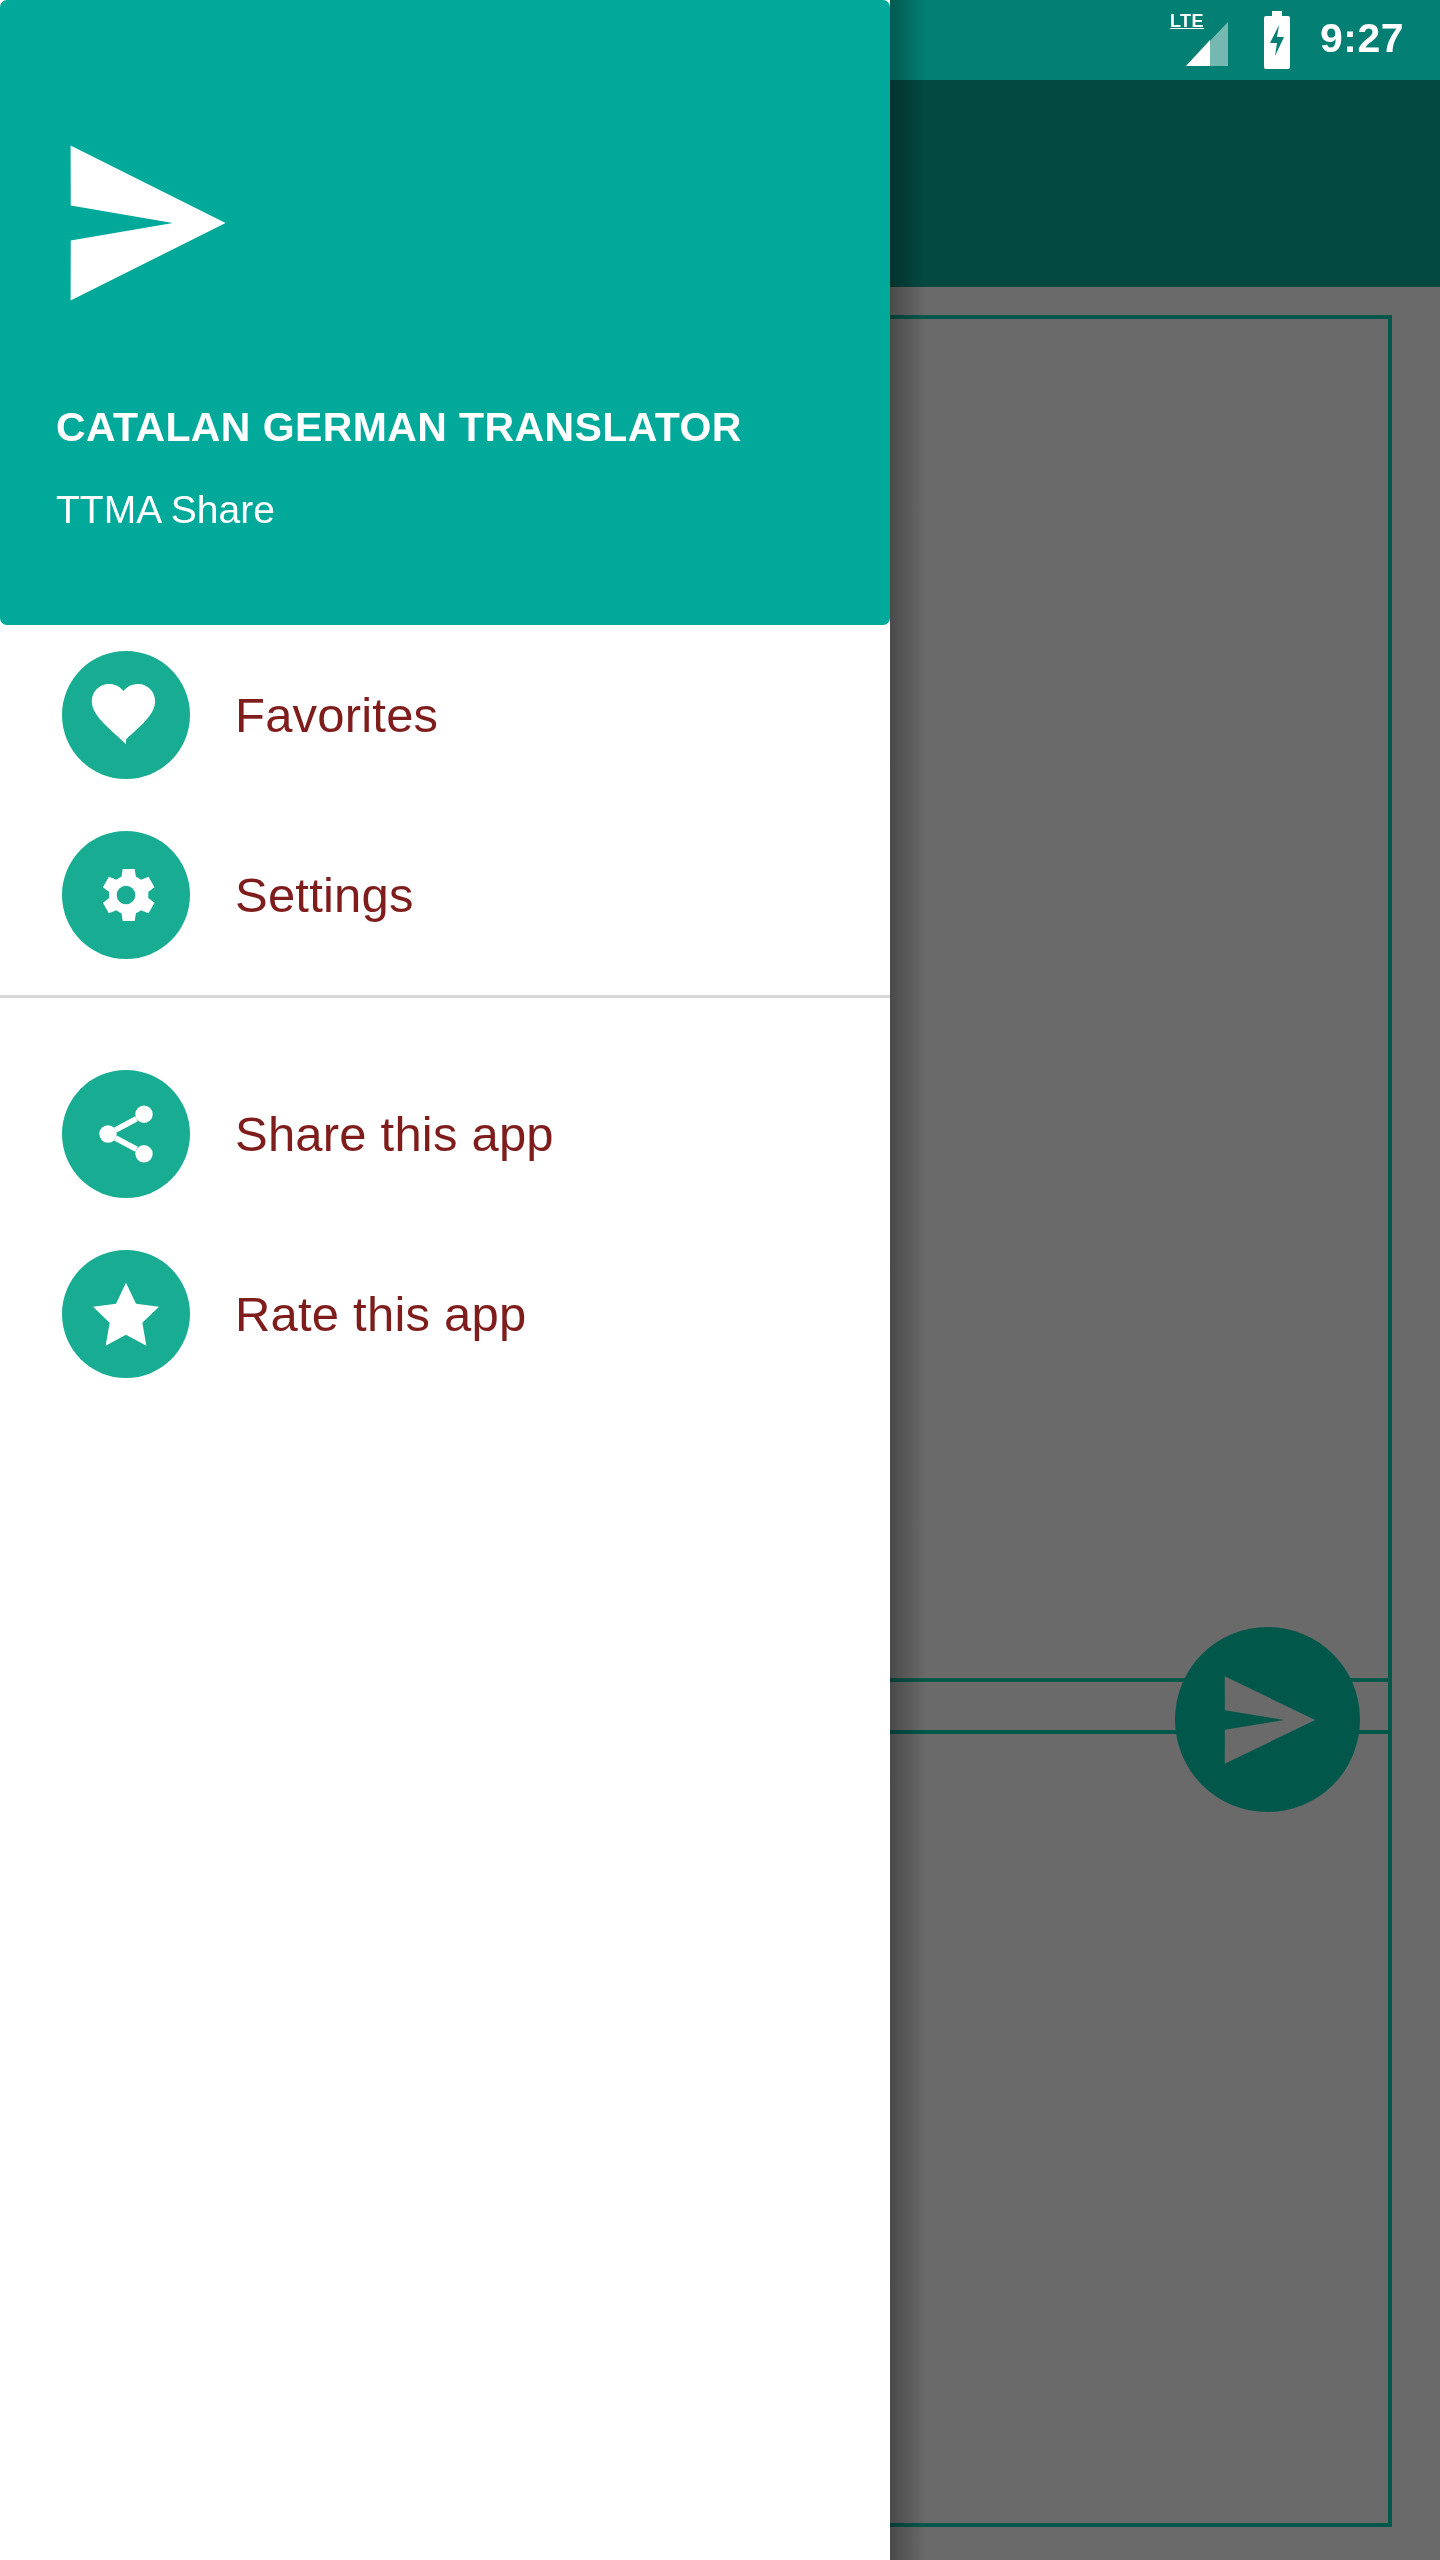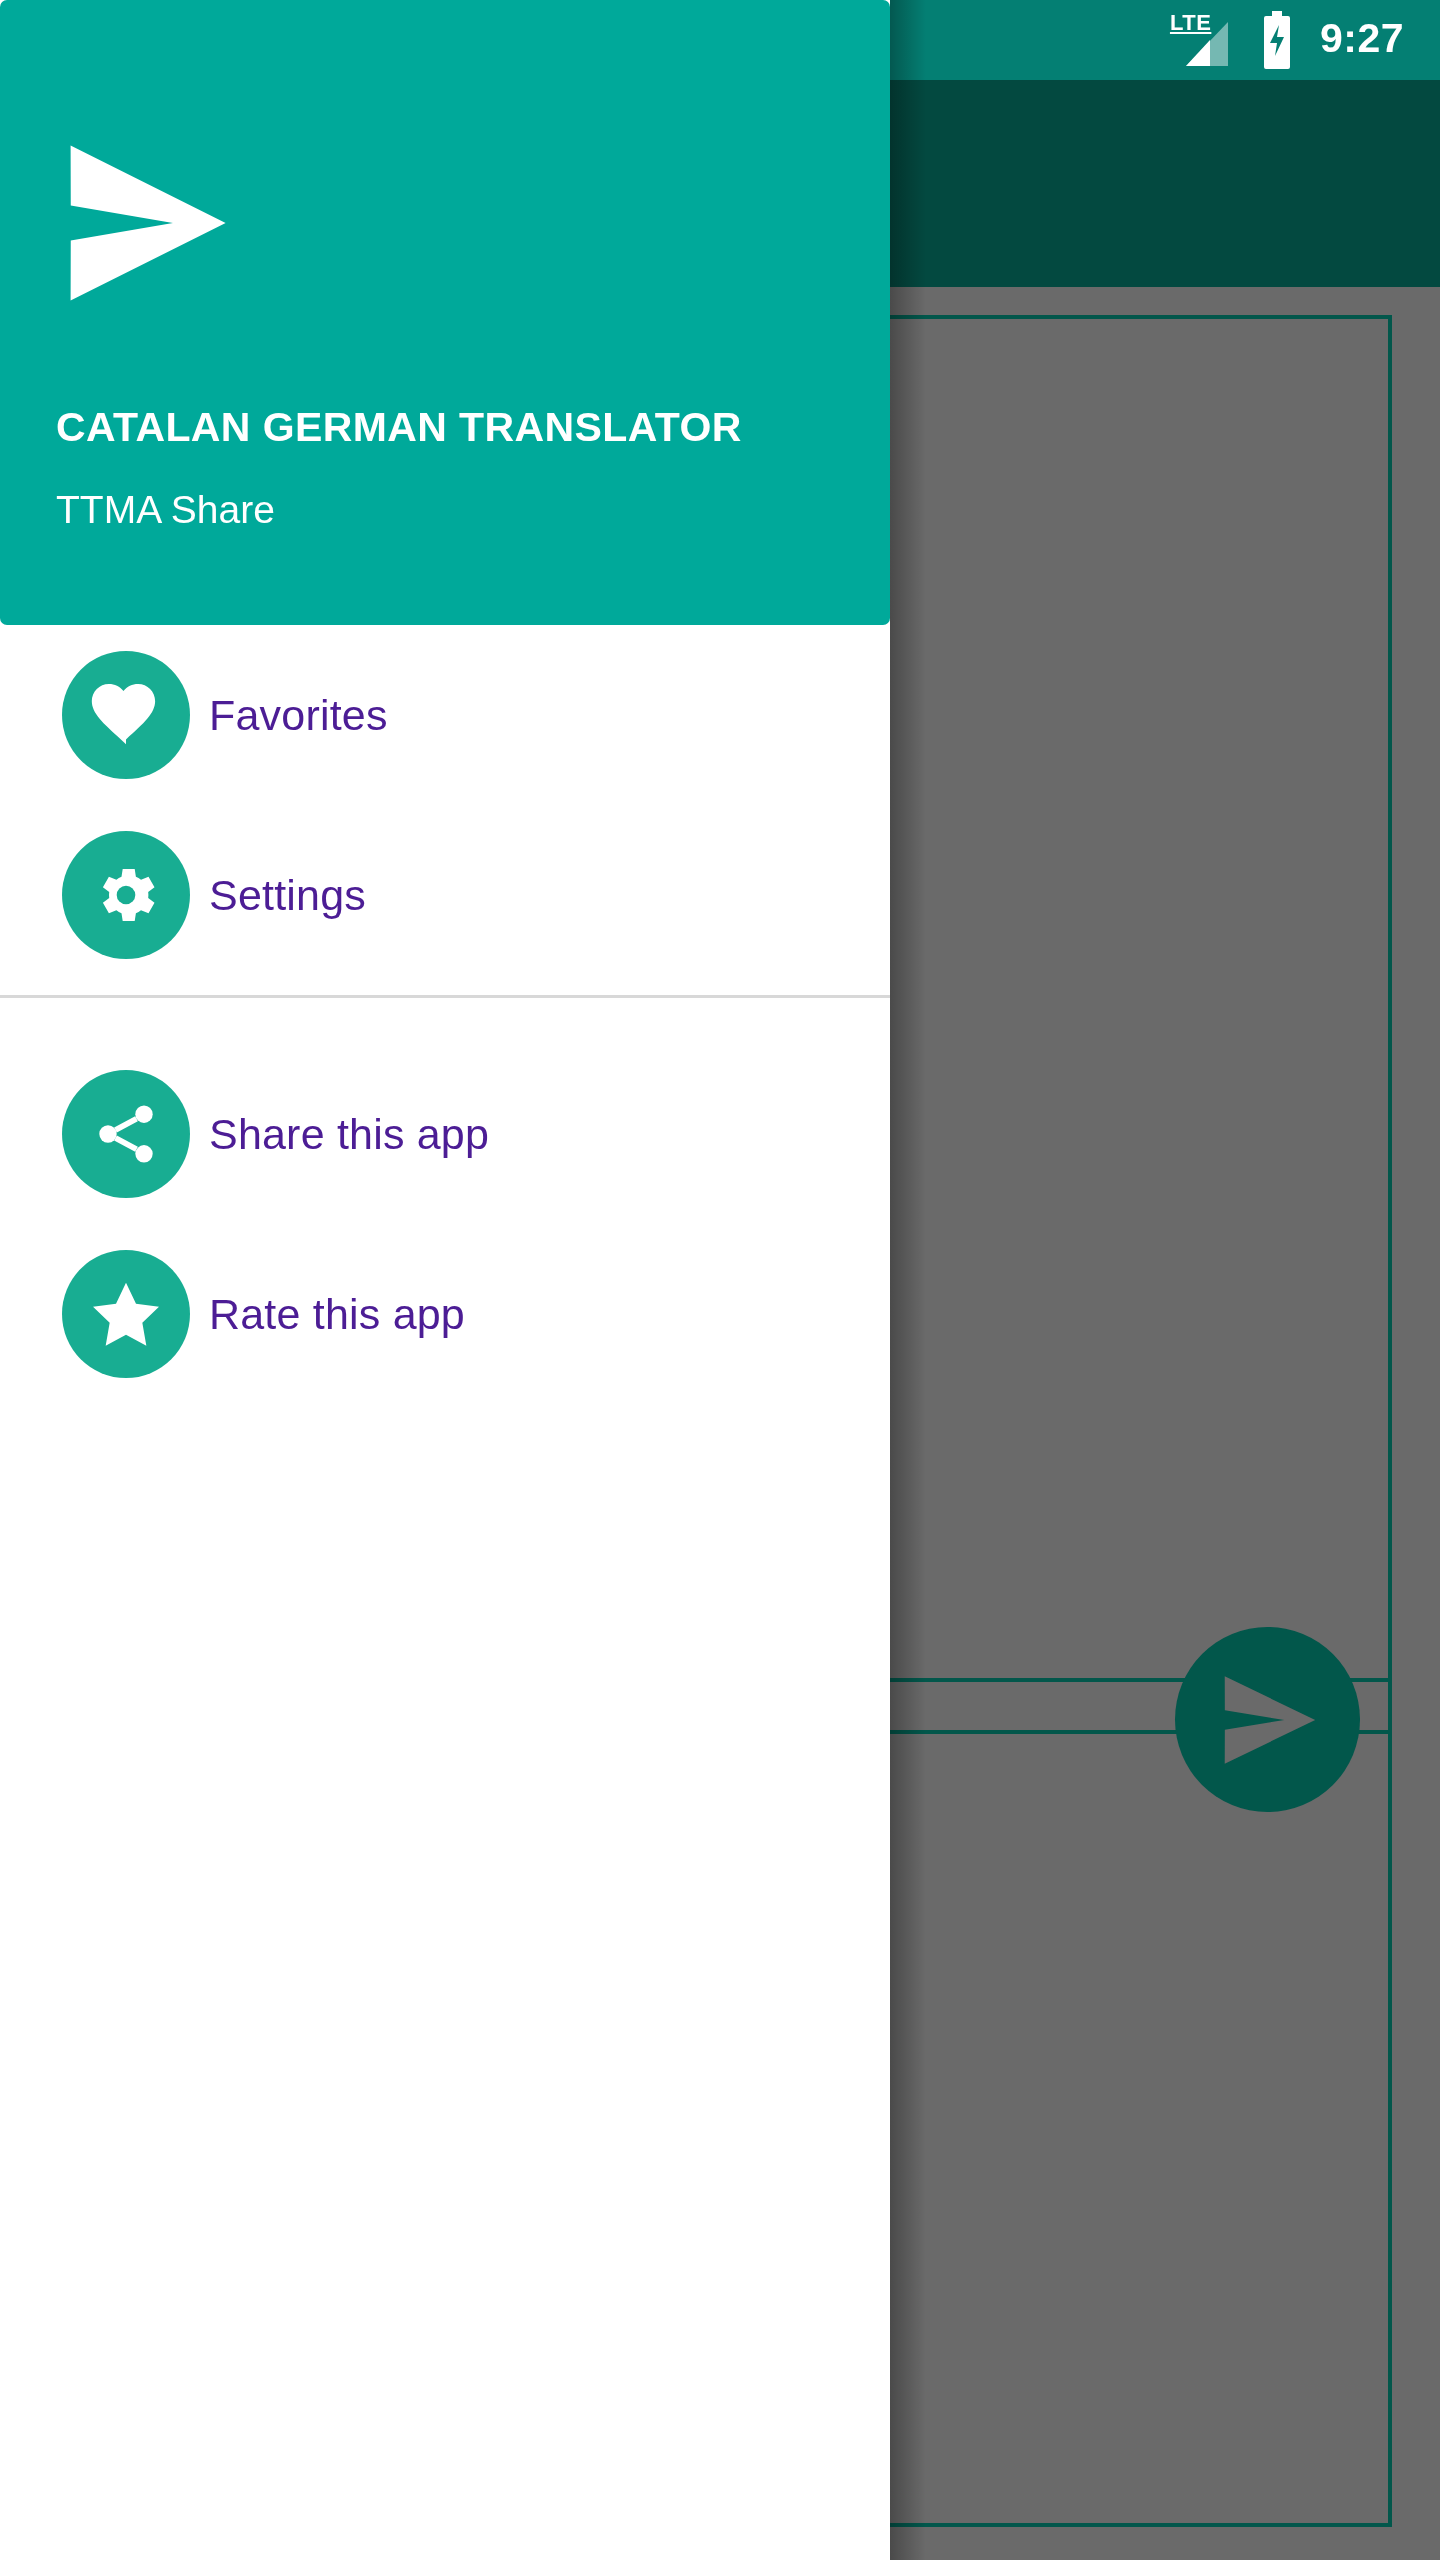--- a/index.html
+++ b/index.html
@@ -18,21 +18,21 @@
     position:absolute; top:0; left:0; width:1440px; height:80px;
     background:#047f73; display:flex; align-items:center;
   }
   .status-left { display:flex; align-items:center; gap:26px; padding-left:36px; }
   .n-logo { width:46px; height:54px; display:block; }
   .status-right {
     margin-left:auto; display:flex; align-items:center; gap:26px; padding-right:36px;
   }
   .lte-wrap { position:relative; width:66px; height:56px; }
   .lte-label {
-    position:absolute; left:2px; top:0px; font-size:22px; font-weight:bold;
+    position:absolute; left:2px; top:0px; font-size:18px; font-weight:bold;
     color:#ffffff; letter-spacing:0.5px; line-height:1;text-decoration:underline;
   }
   .sig-svg { position:absolute; left:12px; top:8px; }
   .batt-svg { display:block; }
   .clock {
     color:#ffffff; font-size:41px; font-weight:700; letter-spacing:0.5px;
     line-height:1; position:relative; top:-2px;
   }
 
   .app-toolbar {
@@ -93,21 +93,21 @@
   .drawer-menu { position:relative; width:890px; }
   .menu-item {
     position:relative; display:flex; align-items:center;
     height:180px; padding-left:62px;
   }
   .menu-icon {
     width:128px; height:128px; border-radius:50%; background:#18ad92;
     display:flex; align-items:center; justify-content:center; flex:0 0 128px;
   }
   .menu-label {
-    margin-left:19px; color:#4c1d95; font-size:43px; font-weight:400;
+    margin-left:45px; color:#7f1d1d; font-size:49px; font-weight:400;
     letter-spacing:0.2px;
   }
   .menu-divider {
     height:3px; background:#d8d8d8; margin:10px 0 46px 0; width:890px;
   }
 </style>
 </head>
 <body>
 
 <div id="screen">

